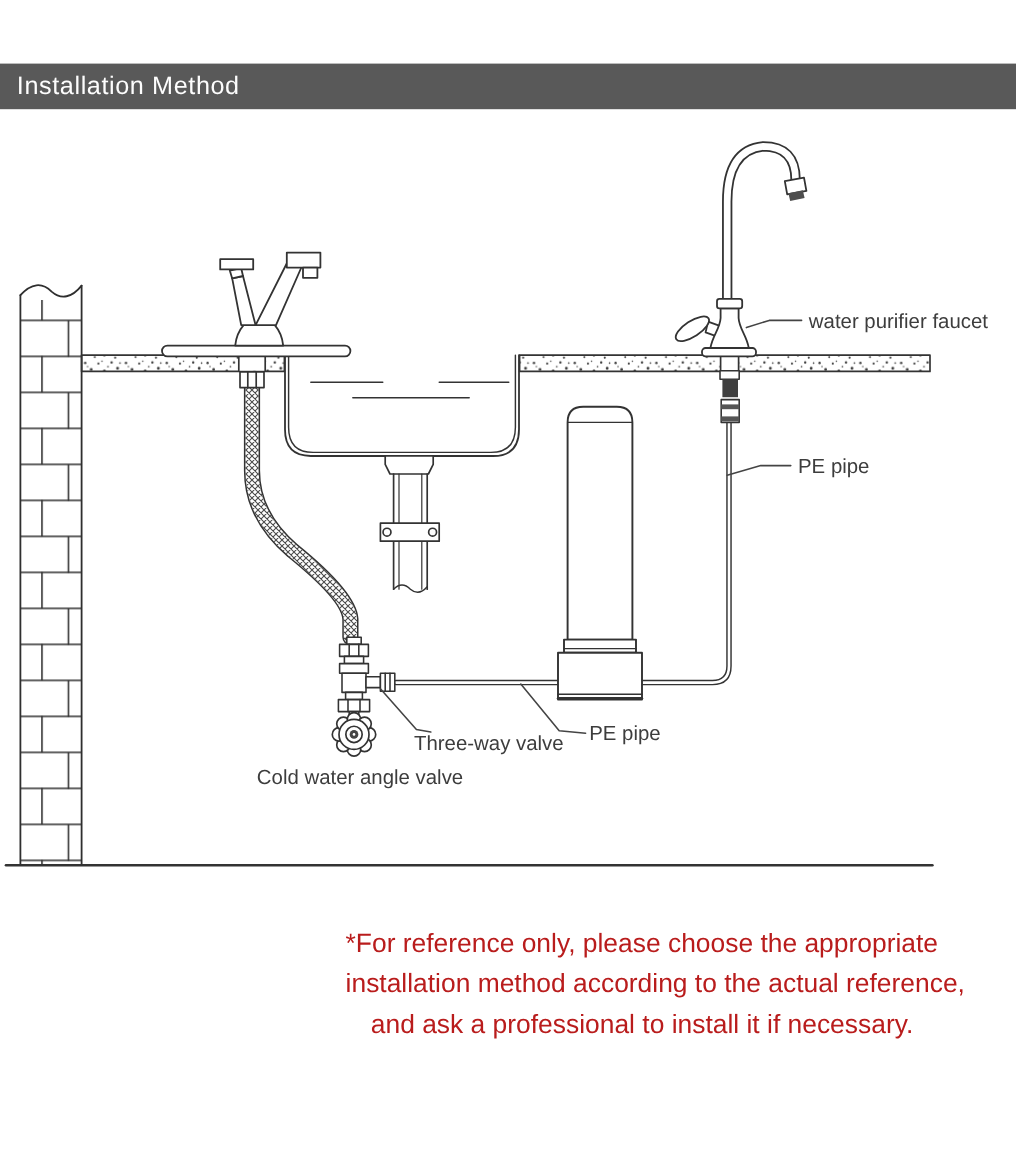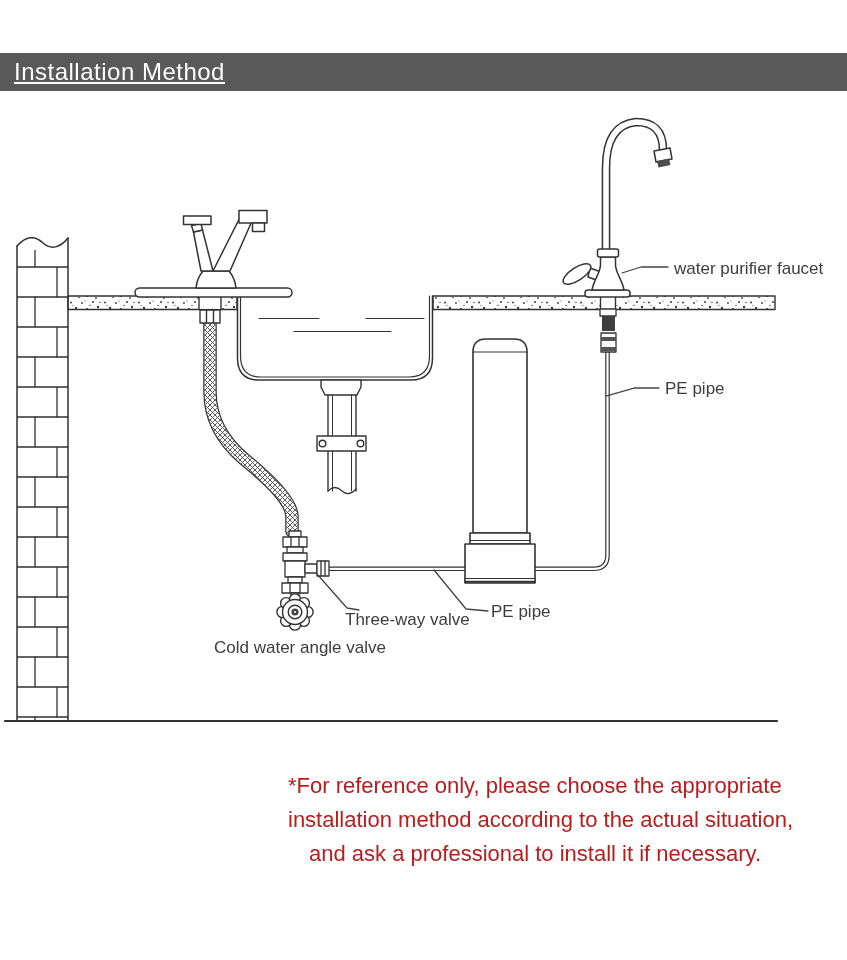--- a/index.html
+++ b/index.html
@@ -3,21 +3,21 @@
 <meta charset="utf-8">
 <style>
   html,body{margin:0;padding:0;background:#ffffff;}
   body{width:847px;height:960px;font-family:"Liberation Sans","DejaVu Sans",sans-serif;}
   .stage{position:relative;width:847px;height:960px;background:#fff;overflow:hidden;}
   .header-bar{
     position:absolute;left:0;top:53px;width:847px;height:38px;
     background:#595959;display:flex;align-items:center;
   }
   .header-bar .title{
-    color:#fdfdfd;font-size:24px;padding-left:14px;letter-spacing:0.5px;text-decoration:underline;
+    color:#fdfdfd;font-size:21px;padding-left:14px;letter-spacing:0.5px;
   }
   svg.diagram{position:absolute;left:0;top:0;}
   svg text{
     font-family:"Liberation Sans","DejaVu Sans",sans-serif;
     font-size:17px;fill:#3d3d3d;
   }
   .note{
     position:absolute;left:288px;top:769px;width:560px;
     color:#b91c1c;font-size:22px;line-height:34px;
   }
@@ -219,17 +219,17 @@
       <polyline points="317,574 347,608 359,610" stroke="#444" stroke-width="1.3"></polyline>
       <text x="345" y="625">Three-way valve</text>
     </g>
     <g>
       <text x="214" y="653">Cold water angle valve</text>
     </g>
   </svg>
 
   <div class="note">
     <div class="l1">*For reference only, please choose the appropriate</div>
-    <div class="l2">installation method according to the actual situation,</div>
+    <div class="l2">installation method according to the actual reference,</div>
     <div class="l3">and ask a professional to install it if necessary.</div>
   </div>
 
 </div>
 
 </body></html>

